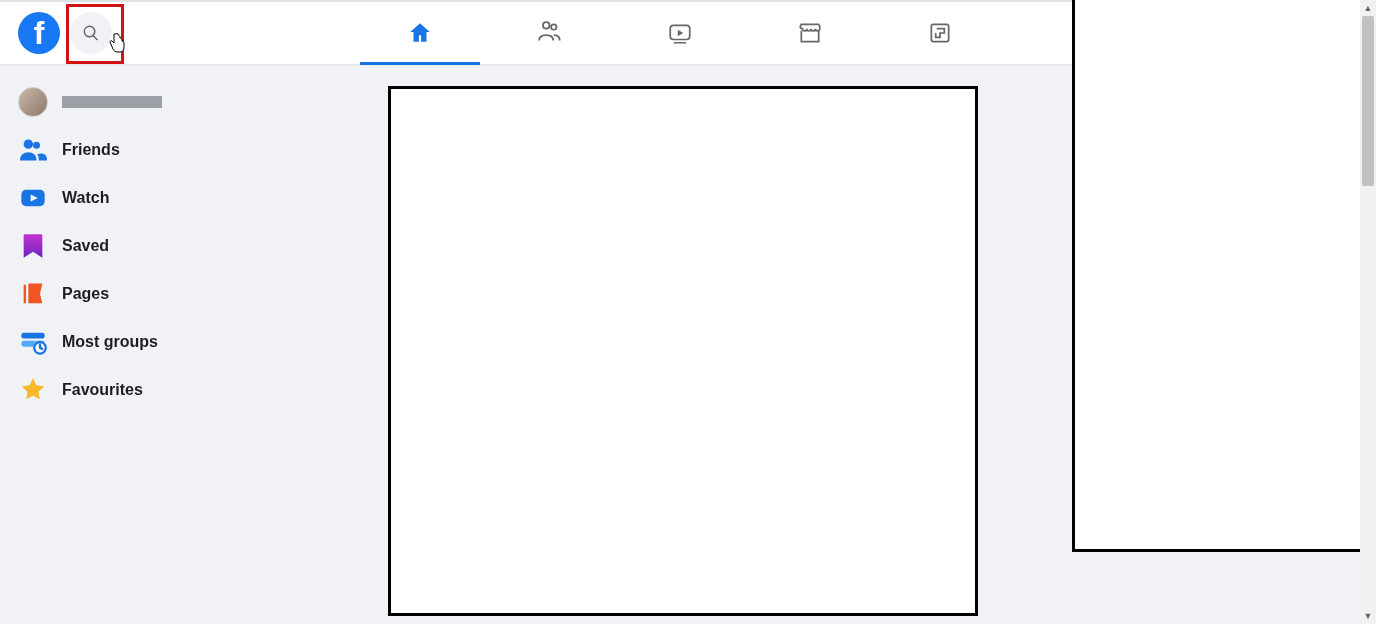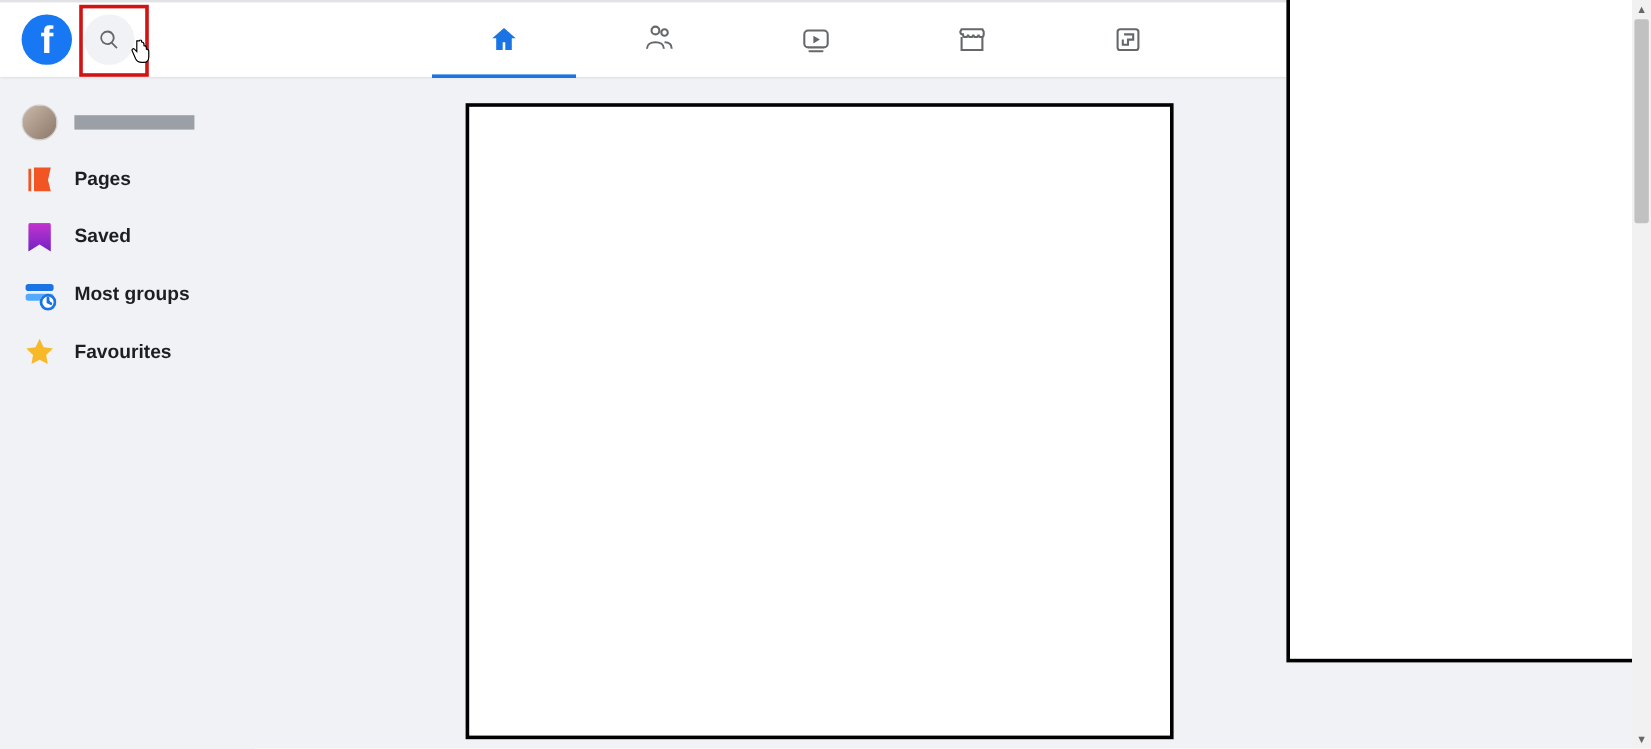--- a/index.html
+++ b/index.html
@@ -222,50 +222,67 @@
 
   <div class="sidebar">
 
     <div class="sidebar-item">
       <span class="side-ic">
           <span class="avatar"></span>
         </span>
       <span class="profile-name-placeholder"></span>
     </div>
 
-
-
-
-
-
-    <div class="sidebar-item">
-      <span class="side-ic">
-        <svg width="28" height="28" viewBox="0 0 24 24">
-            <path fill="#f05523" d="M4 4h2v16H4zM8 3h12l-2 9 2 8H8z"></path>
-          </svg>
-      </span>
-      <span class="side-label">Pages</span>
-    </div>
+    <div class="sidebar-item">
+      <span class="side-ic">
+        <svg width="28" height="28" viewBox="0 0 24 24">
+            <path fill="#1b74e4" d="M8 11a4 4 0 100-8 4 4 0 000 8zm7 0a3 3 0 100-6 3 3 0 000 6zM1 20c0-3.5 3.1-6 7-6s7 2.5 7 6v1H1v-1zm16 1v-1c0-1.6-.5-3-1.4-4.2 1-.5 2.1-.8 3.4-.8 2.8 0 5 1.8 5 5v1h-7z"></path>
+          </svg>
+      </span>
+      <span class="side-label">Friends</span>
+    </div>
+
+
+
+    <div class="sidebar-item">
+      <span class="side-ic">
+        <svg width="28" height="28" viewBox="0 0 24 24">
+            <rect x="2" y="5" width="20" height="14" rx="4" fill="#1b74e4"></rect>
+            <path fill="#fff" d="M10 9l6 3-6 3z"></path>
+          </svg>
+      </span>
+      <span class="side-label">Watch</span>
+    </div>
+
 
     <div class="sidebar-item">
       <span class="side-ic">
         <svg width="26" height="28" viewBox="0 0 20 24">
             <defs>
               <linearGradient id="gsav" x1="0" y1="0" x2="0" y2="1">
                 <stop offset="0" stop-color="#b73scf"></stop>
                 <stop offset="0" stop-color="#c233cf"></stop>
                 <stop offset="1" stop-color="#7024c4"></stop>
               </linearGradient>
             </defs>
             <path fill="url(#gsav)" d="M3 2h14a1 1 0 011 1v19l-8-5-8 5V3a1 1 0 011-1z"></path>
           </svg>
       </span>
       <span class="side-label">Saved</span>
     </div>
 
+    <div class="sidebar-item">
+      <span class="side-ic">
+        <svg width="28" height="28" viewBox="0 0 24 24">
+            <path fill="#f05523" d="M4 4h2v16H4zM8 3h12l-2 9 2 8H8z"></path>
+          </svg>
+      </span>
+      <span class="side-label">Pages</span>
+    </div>
+
 
     <div class="sidebar-item">
       <span class="side-ic">
         <svg width="28" height="28" viewBox="0 0 24 24">
             <rect x="2" y="4" width="20" height="5" rx="2" fill="#1b74e4"></rect>
             <rect x="2" y="11" width="20" height="5" rx="2" fill="#53abff"></rect>
             <circle cx="18" cy="17" r="6" fill="#fff"></circle>
             <circle cx="18" cy="17" r="5" fill="none" stroke="#1b74e4" stroke-width="2"></circle>
             <path stroke="#1b74e4" stroke-width="2" stroke-linecap="round" d="M18 14v3l2 1"></path>
           </svg>

